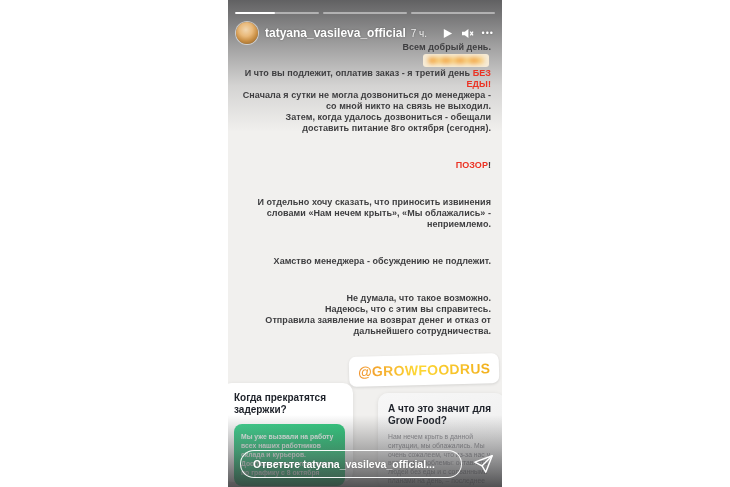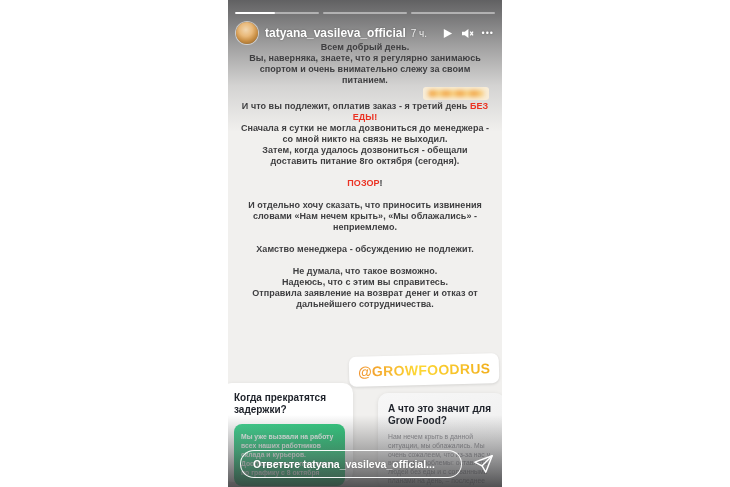--- a/index.html
+++ b/index.html
@@ -29,22 +29,22 @@
   .uname { margin-left:7px; font-size:12px; font-weight:700; color:#ffffff;
            text-shadow:0 0 2px rgba(0,0,0,0.35); white-space:nowrap; }
   .time { margin-left:5px; font-size:10px; color:rgba(255,255,255,0.85); text-shadow:0 0 2px rgba(0,0,0,0.3); }
   .hicons { margin-left:auto; display:flex; align-items:center; gap:8px; }
   .hicons svg { display:block; }
   .dots { font-size:9px; color:#ffffff; letter-spacing:1px; line-height:1; text-shadow:0 0 2px rgba(0,0,0,0.3); }
 
   
   .btext { position:absolute; top:42px; left:11px; right:11px; z-index:2; text-align:center;
            font-size:9px; line-height:11px; font-weight:700; color:#3e3e40; letter-spacing:0.05px; }
-  .btext p { margin:0; }
-  .btext p.gap { margin-top:11px; }
+  .btext p { margin:0;text-align:right; }
+  .btext p.gap { margin-top:26px; }
   .red { color:#eb3223; }
   .blur-pill { width:66px; height:13px; margin:1px 2px 1px auto; border-radius:3px;
                background:rgba(250,238,216,0.95); overflow:hidden; }
   .smudge { display:block; width:56px; height:7px; margin:3px auto; border-radius:3px;
             background:repeating-linear-gradient(90deg,#f2a43c 0 8px,#f8c66a 8px 14px);
             filter:blur(2px); opacity:0.85; }
 
   
   .mention { position:absolute; top:355px; right:3px; z-index:3; background:#ffffff;
              border-radius:7px; padding:6px 9px; transform:rotate(-1.5deg);
@@ -107,21 +107,20 @@
             <line x1="10" y1="4" x2="13" y2="8" stroke="#ffffff" stroke-width="1.4"></line>
             <line x1="13" y1="4" x2="10" y2="8" stroke="#ffffff" stroke-width="1.4"></line>
           </svg>
         </span>
         <span class="dots">•••</span>
       </span>
     </div>
 
     <div class="btext">
       <p>Всем добрый день.</p>
-      <p>Вы, наверняка, знаете, что я регулярно занимаюсь спортом и очень внимательно слежу за своим питанием.</p>
       <div class="blur-pill">
           <span class="smudge"></span>
         </div>
       <p><span>И что вы подлежит, оплатив заказ - я третий день </span><span class="red">БЕЗ ЕДЫ!</span></p>
       <p>Сначала я сутки не могла дозвониться до менеджера - со мной никто на связь не выходил.</p>
       <p>Затем, когда удалось дозвониться - обещали доставить питание 8го октября (сегодня).</p>
       <p class="gap"><span class="red">ПОЗОР</span><span>!</span></p>
       <p class="gap">И отдельно хочу сказать, что приносить извинения словами «Нам нечем крыть», «Мы облажались» - неприемлемо.</p>
       <p class="gap">Хамство менеджера - обсуждению не подлежит.</p>
       <p class="gap">Не думала, что такое возможно.</p>

